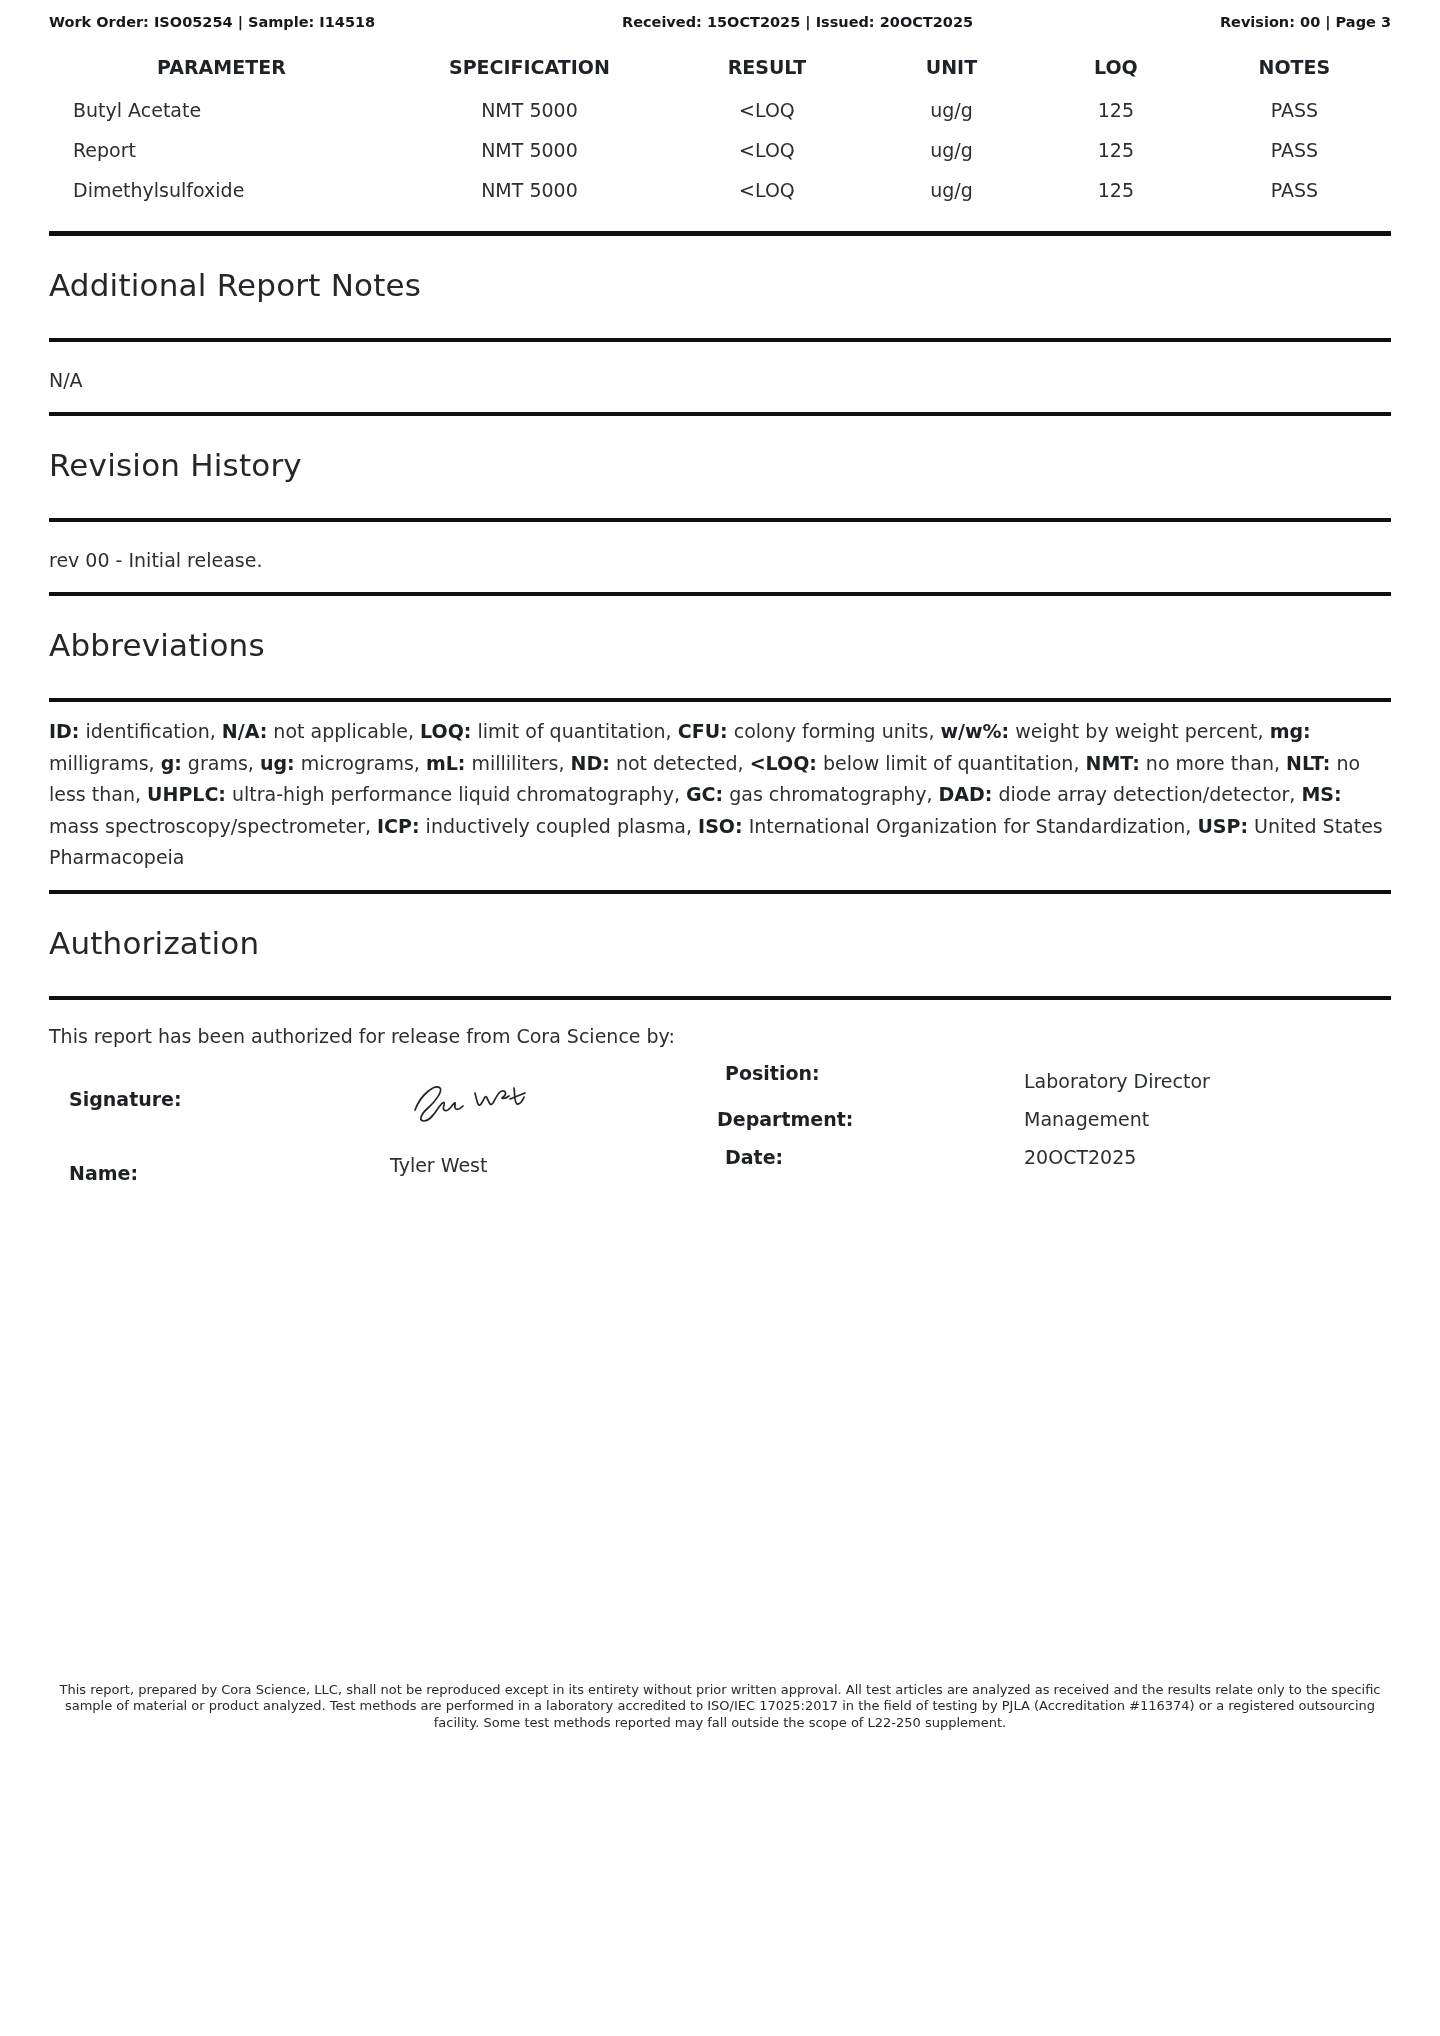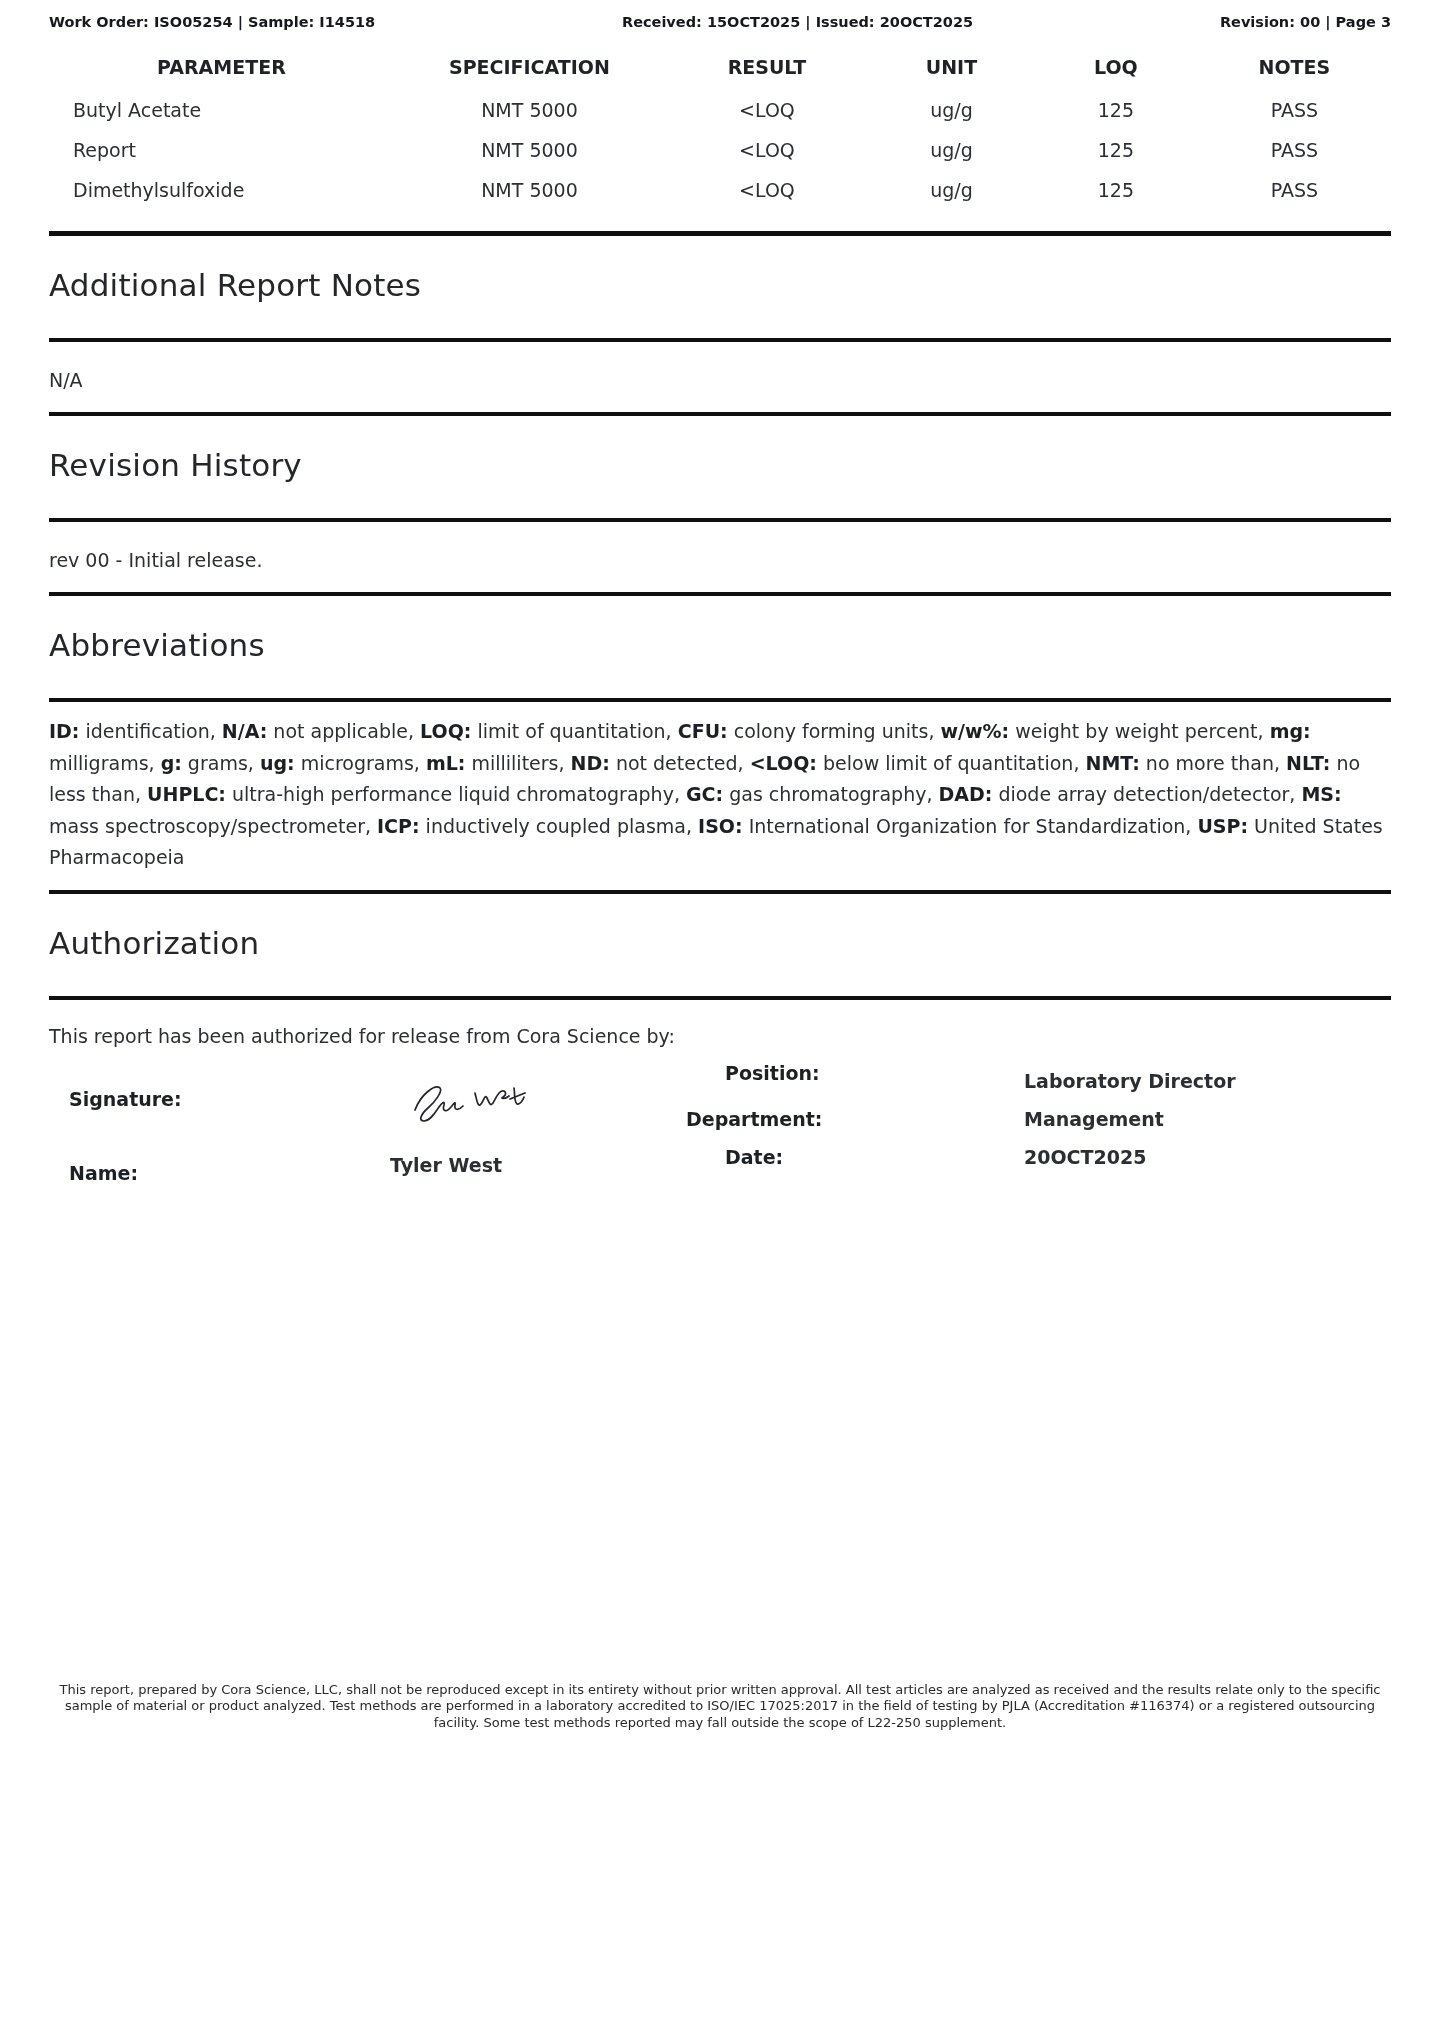--- a/index.html
+++ b/index.html
@@ -49,21 +49,21 @@
     margin-top:26px;font-size:19px;line-height:24px;color:#2b2e33;
   }
   .abbr-text{
     margin:14px 0 0 0;font-size:19px;line-height:31.5px;color:#2b2e33;
   }
   .abbr-text strong{font-weight:bold;color:#1c1f24;}
   .auth-intro{margin-top:24px;font-size:19px;line-height:24px;color:#2b2e33;}
   
   .auth-area{position:relative;margin-top:14px;height:132px;}
   .auth-label{position:absolute;font-size:19px;font-weight:bold;color:#1d2025;white-space:nowrap;}
-  .auth-value{position:absolute;font-size:19px;color:#2b2e33;white-space:nowrap;font-weight:bold;}
+  .auth-value{position:absolute;font-size:19px;color:#2b2e33;white-space:nowrap;}
   .sig-image{position:absolute;left:356px;top:16px;}
   
   .footer{
     position:absolute;bottom:20px;left:50%;transform:translateX(-50%);
     width:1348px;text-align:center;
     font-size:13px;line-height:16.5px;color:#2a2a2a;
   }
 </style>
 </head>
 <body>
@@ -157,21 +157,21 @@
         </g>
       </svg>
     </div>
 
     <div class="auth-label" style="left:20px;top:100px;">Name:</div>
     <div class="auth-value" style="left:341px;top:92px;">Tyler West</div>
 
     <div class="auth-label" style="left:676px;top:0;">Position:</div>
     <div class="auth-value" style="left:975px;top:8px;">Laboratory Director</div>
 
-    <div class="auth-label" style="left:637px;top:46px;">Department:</div>
+    <div class="auth-label" style="left:668px;top:46px;">Department:</div>
     <div class="auth-value" style="left:975px;top:46px;">Management</div>
 
     <div class="auth-label" style="left:676px;top:84px;">Date:</div>
     <div class="auth-value" style="left:975px;top:84px;">20OCT2025</div>
   </div>
 
   <div class="footer">This report, prepared by Cora Science, LLC, shall not be reproduced except in its entirety without prior written approval. All test articles are analyzed as received and the results relate only to the specific sample of material or product analyzed. Test methods are performed in a laboratory accredited to ISO/IEC 17025:2017 in the field of testing by PJLA (Accreditation #116374) or a registered outsourcing facility. Some test methods reported may fall outside the scope of L22-250 supplement.</div>
 
 </div>
 

